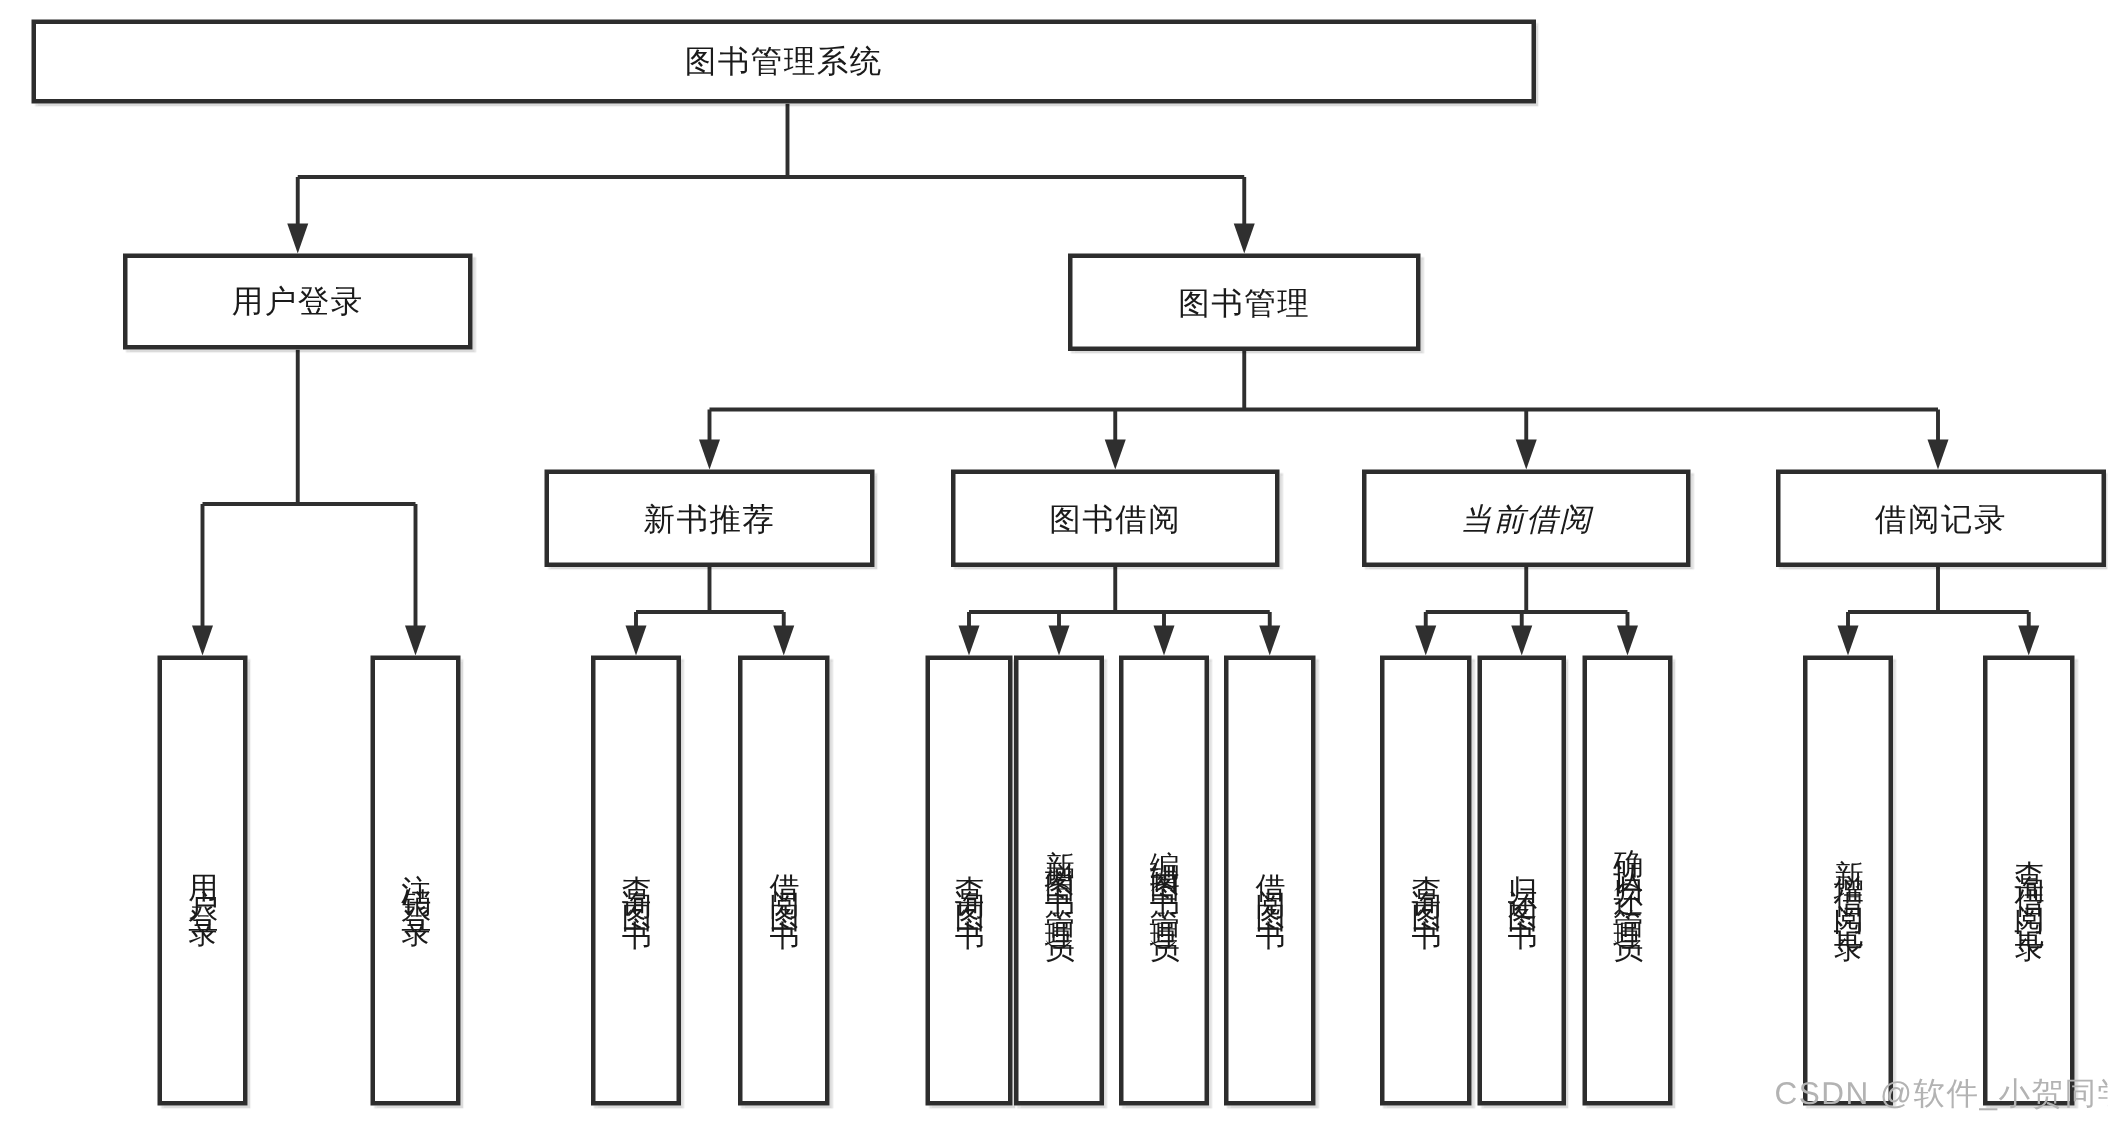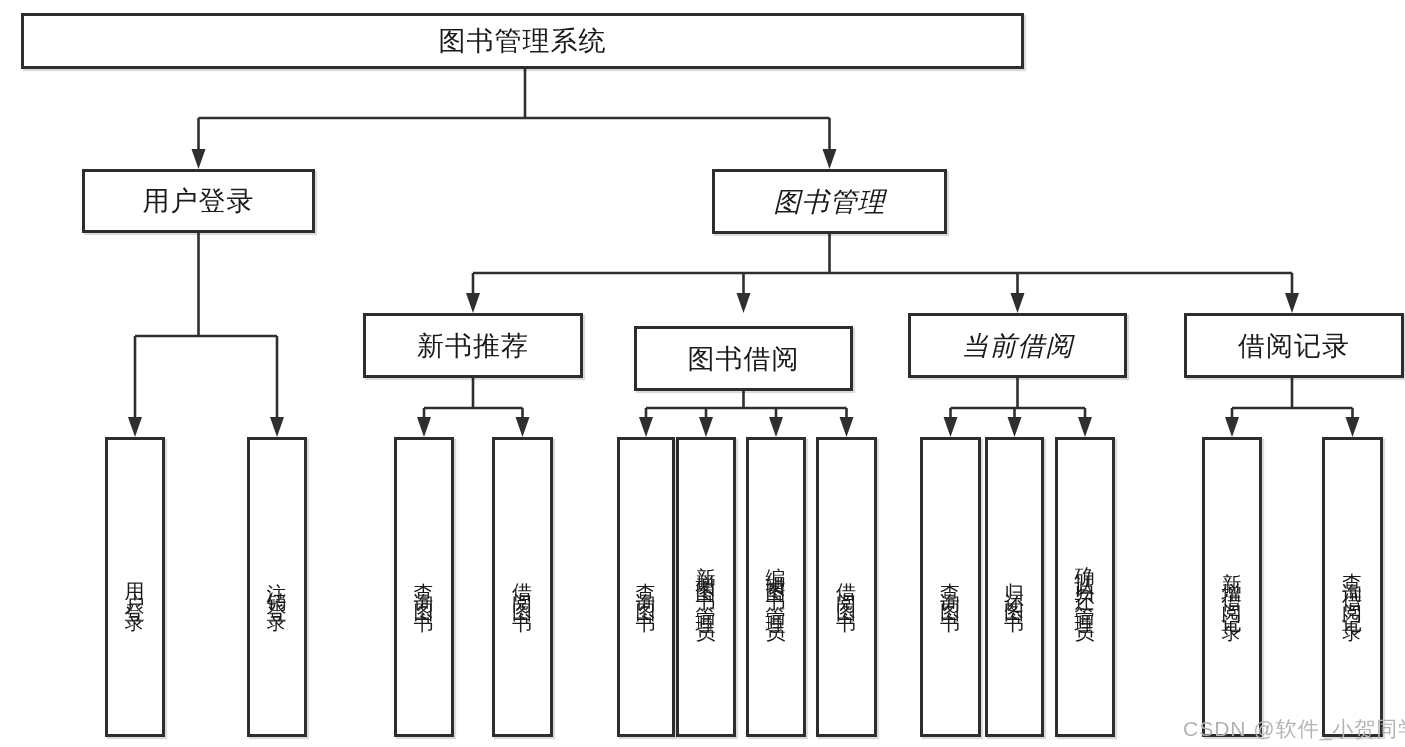--- a/index.html
+++ b/index.html
@@ -27,41 +27,41 @@
     box-sizing: border-box;
     background: #ffffff;
     border: 3px solid #2d2d2d;
     box-shadow: 2px 2px 1px rgba(0,0,0,0.14);
     display: flex;
     align-items: center;
     justify-content: center;
     color: #1a1a1a;
   }
   .hbox {
-    font-size: 27px;
+    font-size: 21px;
     letter-spacing: 1px;
     white-space: nowrap;
   }
   .vbox {
     top: 437px;
     height: 300px;
     writing-mode: vertical-rl;
     text-orientation: mixed;
     font-size: 20px;
     letter-spacing: 10px;
     line-height: 1;
   }
   
   #n-root          { left: 21px;   top: 13px;  width: 1003px; height: 56px; }
   
   #n-user-login    { left: 82px;   top: 169px; width: 233px;  height: 64px; }
-  #n-book-mgmt     { left: 712px;  top: 169px; width: 235px;  height: 65px; font-style: italic; }
+  #n-book-mgmt     { left: 712px;  top: 169px; width: 235px;  height: 65px; }
   
   #n-new-book-rec  { left: 363px;  top: 313px; width: 220px;  height: 65px; }
-  #n-book-borrow   { left: 634px;  top: 326px; width: 219px;  height: 65px; }
+  #n-book-borrow   { left: 634px;  top: 313px; width: 219px;  height: 65px; }
   #n-cur-borrow    { left: 908px;  top: 313px; width: 219px;  height: 65px; font-style: italic; }
   #n-borrow-rec    { left: 1184px; top: 313px; width: 220px;  height: 65px; }
   
   #n-ul-login      { left: 105px;  width: 60px; }
   #n-ul-logout     { left: 247px;  width: 60px; }
   #n-nbr-query     { left: 394px;  width: 60px; }
   #n-nbr-borrow    { left: 492px;  width: 61px; }
   #n-bb-query      { left: 617px;  width: 58px; }
   #n-bb-add        { left: 676px;  width: 60px; letter-spacing: 8px; }
   #n-bb-edit       { left: 746px;  width: 60px; letter-spacing: 8px; }

